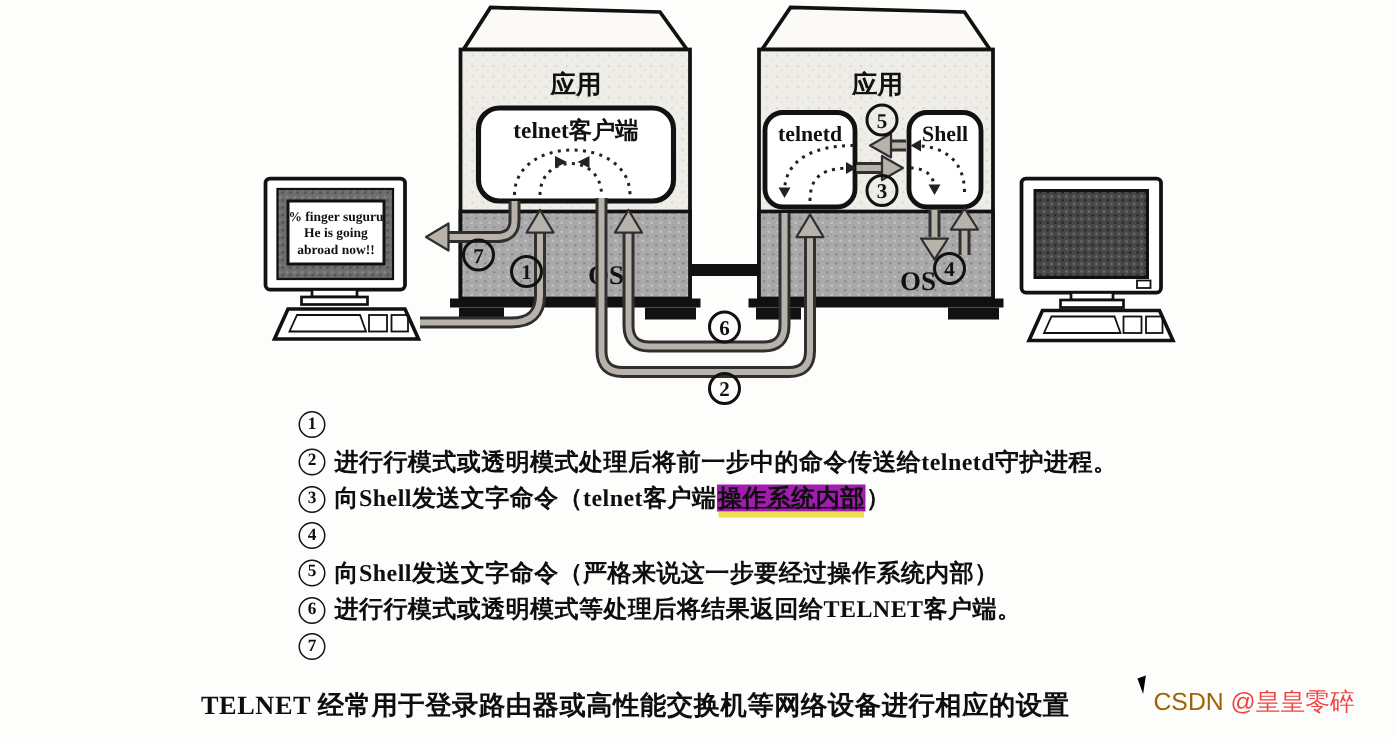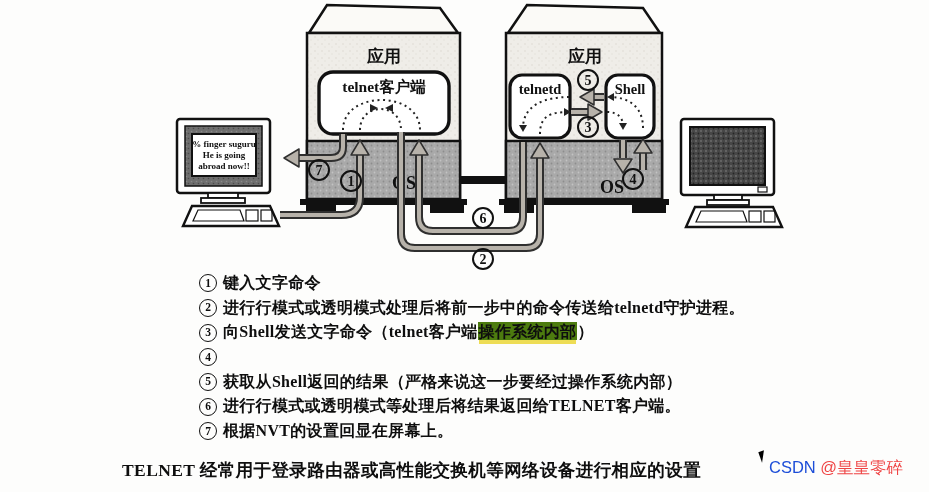--- a/index.html
+++ b/index.html
@@ -12,27 +12,27 @@
   .dot{stroke:#222;stroke-width:2;fill:none;stroke-dasharray:2 3.6;}
   .dh{fill:#222;}
   .mkc{fill:none;stroke:#111;stroke-width:2;}
   .mkt{font-size:14px;font-weight:bold;}
   #steps{position:absolute;left:199px;top:271px;list-style:none;margin:0;padding:0;}
   #steps li{height:24.7px;display:flex;align-items:center;white-space:nowrap;}
   .num{flex:0 0 auto;width:16px;height:16px;border:1.5px solid #111;border-radius:50%;
        display:inline-flex;align-items:center;justify-content:center;
        font-size:11.5px;font-weight:bold;margin-right:6px;line-height:1;}
   .stx{font-size:16px;font-weight:600;letter-spacing:0.3px;}
-  .hl{background:#4d7c0f;box-shadow:0 5px 0 -1px #eedd55;padding:1px 1px 0 1px;}
+  .hl{background:#a21caf;box-shadow:0 5px 0 -1px #eedd55;padding:1px 1px 0 1px;text-decoration:underline;}
   .hl:empty{background:none;box-shadow:none;padding:0;}
-  #footer{position:absolute;left:122px;top:458px;font-size:17.5px;font-weight:600;
+  #footer{position:absolute;left:134px;top:458px;font-size:17.5px;font-weight:600;
           letter-spacing:0.4px;white-space:nowrap;}
   #watermark{position:absolute;left:769px;top:457px;white-space:nowrap;
              font-family:"Liberation Sans","DejaVu Sans",sans-serif;font-size:16.5px;}
-  #wm-brand{color:#1d4ed8;}
+  #wm-brand{color:#a16207;}
   #wm-user{color:#ef4444;}
   #cursor-mark{position:absolute;left:760px;top:451px;width:0;height:0;
                border-left:6px solid #000;border-bottom:11px solid transparent;
                transform:rotate(-20deg);}
 </style>
 </head>
 <body>
 
 <div id="page">
 
@@ -193,44 +193,42 @@
       <polygon points="661,211 703,211 707,222 656,222" fill="none" stroke="#111" stroke-width="1.2"></polygon>
       <rect x="709" y="211" width="12" height="11" fill="none" stroke="#111" stroke-width="1.2"></rect>
       <rect x="724" y="211" width="11" height="11" fill="none" stroke="#111" stroke-width="1.2"></rect>
     </g>
   </svg>
 
   
   <ul id="steps">
     <li>
         <span class="num">1</span>
-        <span class="stx"><span>键入文字命令</span><span class="hl"></span><span></span></span>
       </li>
     <li>
         <span class="num">2</span>
         <span class="stx"><span>进行行模式或透明模式处理后将前一步中的命令传送给telnetd守护进程。</span><span class="hl"></span><span></span></span>
       </li>
     <li>
         <span class="num">3</span>
         <span class="stx"><span>向Shell发送文字命令（telnet客户端</span><span class="hl">操作系统内部</span><span>）</span></span>
       </li>
     <li>
         <span class="num">4</span>
       </li>
     <li>
         <span class="num">5</span>
-        <span class="stx"><span>获取从Shell返回的结果（严格来说这一步要经过操作系统内部）</span><span class="hl"></span><span></span></span>
+        <span class="stx"><span>向Shell发送文字命令（严格来说这一步要经过操作系统内部）</span><span class="hl"></span><span></span></span>
       </li>
     <li>
         <span class="num">6</span>
         <span class="stx"><span>进行行模式或透明模式等处理后将结果返回给TELNET客户端。</span><span class="hl"></span><span></span></span>
       </li>
     <li>
         <span class="num">7</span>
-        <span class="stx"><span>根据NVT的设置回显在屏幕上。</span><span class="hl"></span><span></span></span>
       </li>
   </ul>
 
   
   <div id="footer">TELNET 经常用于登录路由器或高性能交换机等网络设备进行相应的设置</div>
   <div id="cursor-mark"></div>
   <div id="watermark"><span id="wm-brand">CSDN </span><span id="wm-user">@皇皇零碎</span></div>
 
 </div>
 

